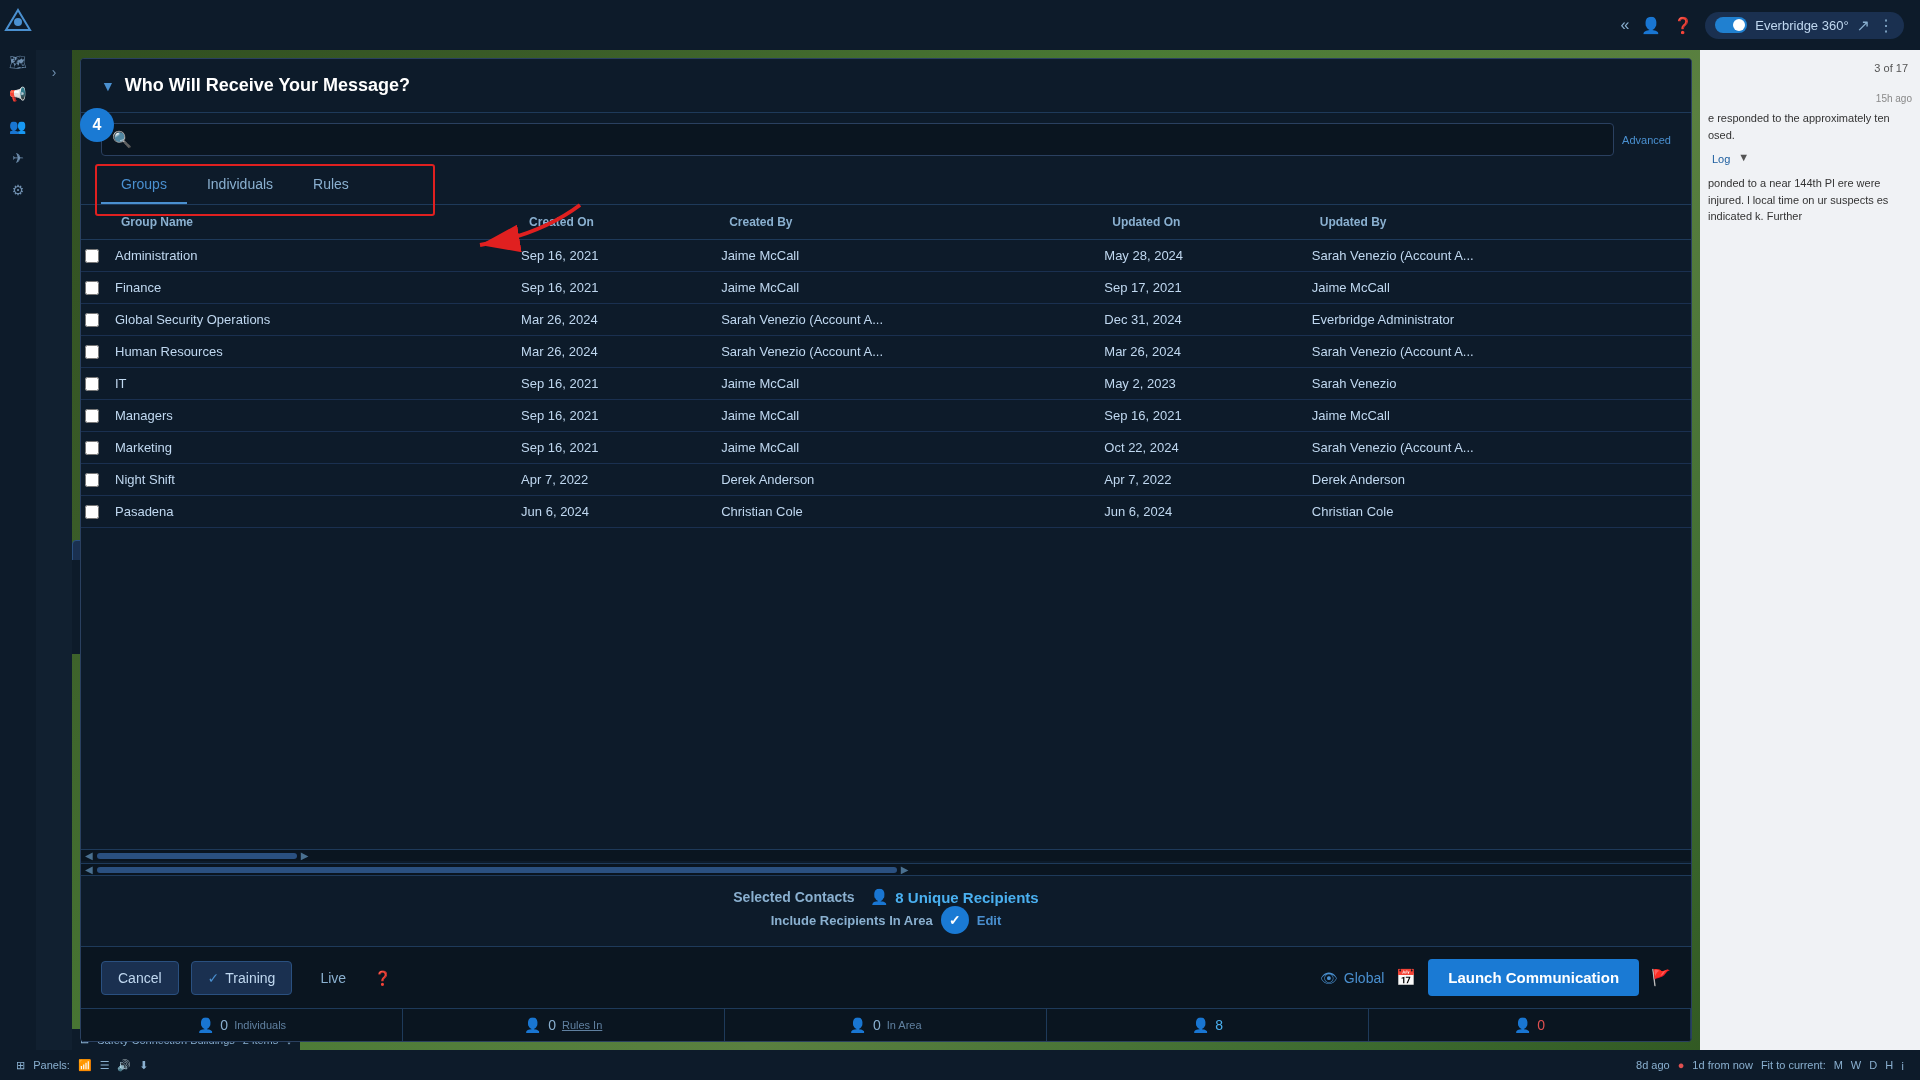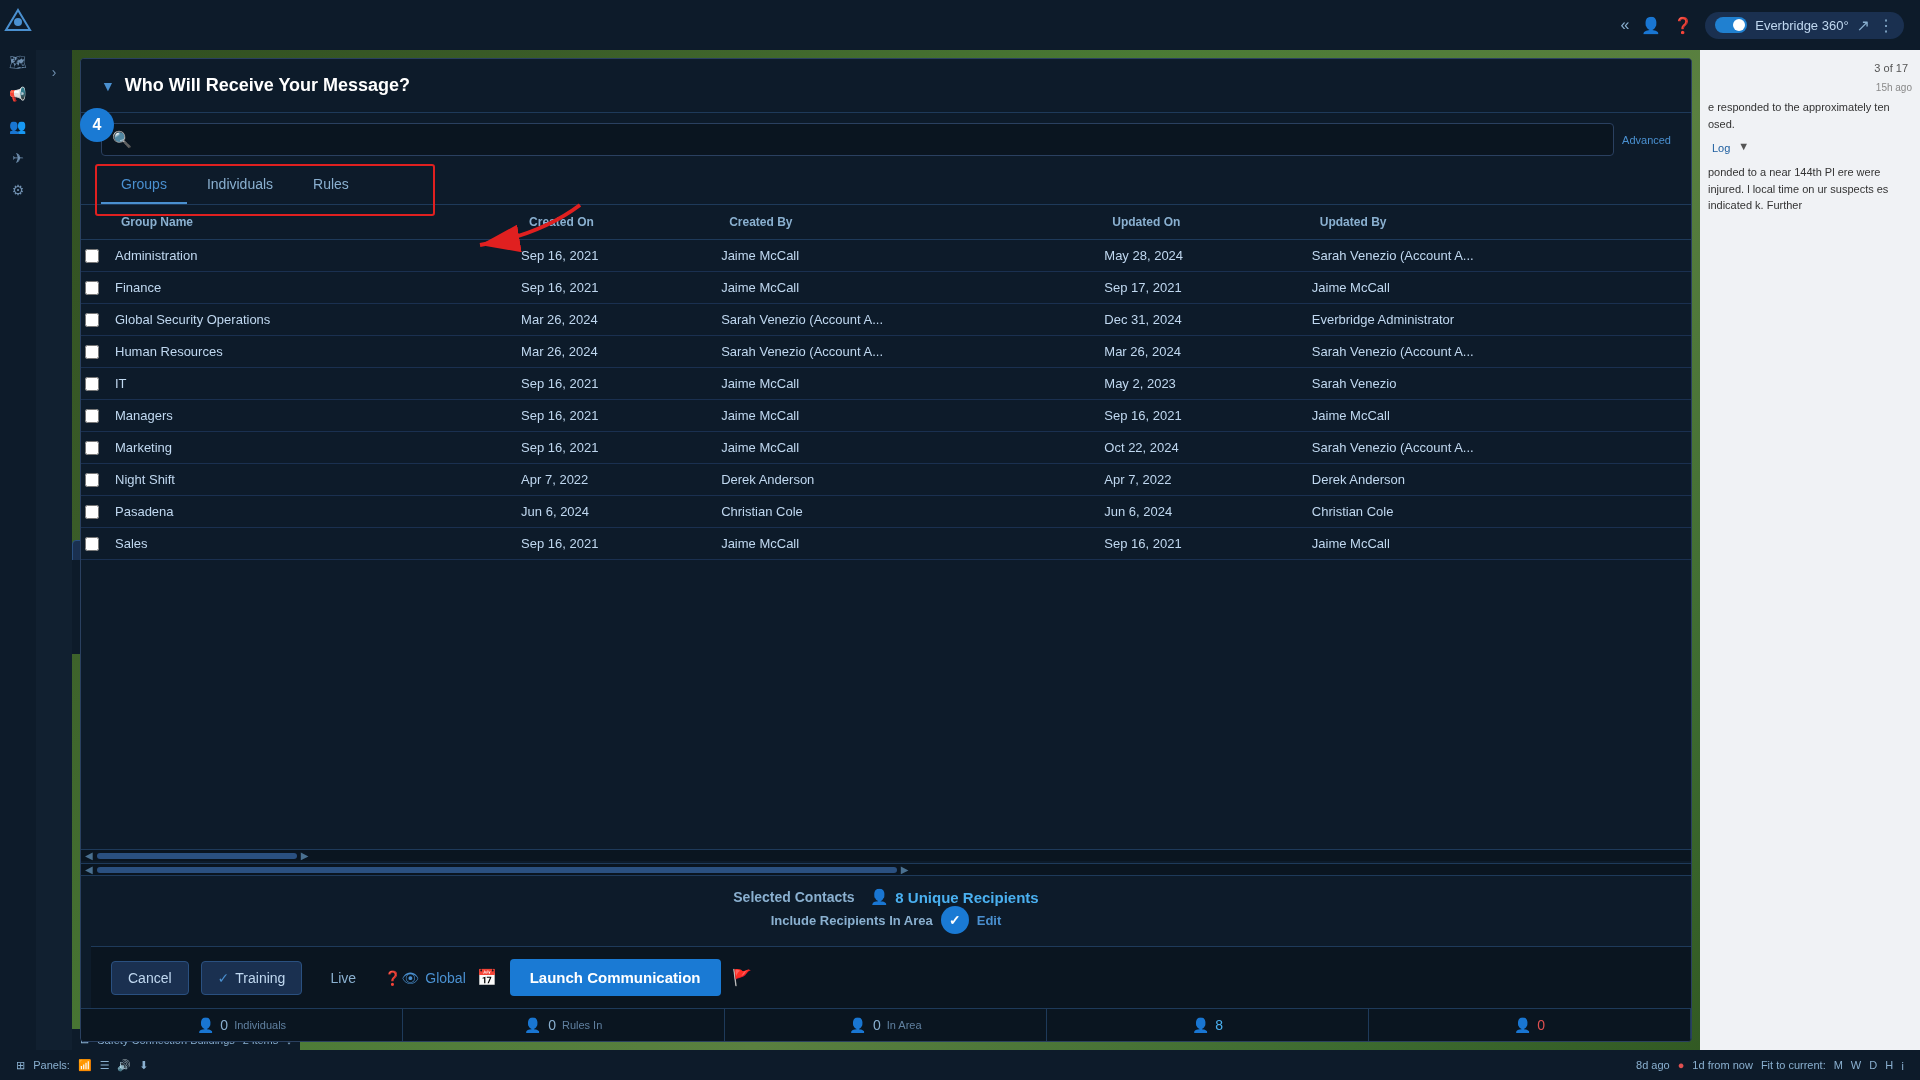--- a/index.html
+++ b/index.html
@@ -467,21 +467,21 @@
       cursor: pointer;
     }
 
     
     .action-bar {
       background: #0a1520;
       border-top: 1px solid #1e3a5a;
       padding: 12px 20px;
       display: flex;
       align-items: center;
-      margin-left: 10px;
+      justify-content: space-between;
     }
 
     .action-left {
       display: flex;
       align-items: center;
       gap: 12px;
     }
 
     .cancel-btn {
       background: #1a3050;
@@ -641,21 +641,21 @@
       padding: 8px;
       font-size: 11px;
       color: #333;
     }
 
     .pagination {
       display: flex;
       gap: 4px;
       font-size: 11px;
       color: #555;
-      margin-bottom: 4px;
+      margin-bottom: 15px;
       justify-content: flex-end;
       padding: 4px;
     }
 
     .time-ago {
       font-size: 10px;
       color: #888;
       text-align: right;
       margin-bottom: 6px;
     }
@@ -863,32 +863,20 @@
         <div class="td-with-checkbox">
           <input type="checkbox" class="row-checkbox" style="">
           <span>Pasadena</span>
         </div>
       </td>
       <td>Jun 6, 2024</td>
       <td>Christian Cole</td>
       <td>Jun 6, 2024</td>
       <td>Christian Cole</td>
     </tr>
-            <tr>
-      <td>
-        <div class="td-with-checkbox">
-          <input type="checkbox" class="row-checkbox" style="">
-          <span>Sales</span>
-        </div>
-      </td>
-      <td>Sep 16, 2021</td>
-      <td>Jaime McCall</td>
-      <td>Sep 16, 2021</td>
-      <td>Jaime McCall</td>
-    </tr>
           </tbody>
       </table>
     </div>
 
     <div class="scroll-track-h">
       <span class="scroll-arrow">◀</span>
       <div class="scroll-thumb"></div>
       <span class="scroll-arrow">▶</span>
     </div>
     <div class="scroll-track-h" style="margin-top:2px;">
@@ -935,21 +923,21 @@
 
     <div class="counter-row">
       <div class="counter-cell">
         <span>👤</span>
         <span>0</span>
         <span style="font-size:11px; color:#6080a0;">Individuals</span>
       </div>
       <div class="counter-cell">
         <span>👤</span>
         <span>0</span>
-        <span style="font-size:11px; color:#6080a0;">Rules In</span>
+        <span style="font-size:11px; color:#6080a0;text-decoration:underline;">Rules In</span>
       </div>
       <div class="counter-cell">
         <span>👤</span>
         <span>0</span>
         <span style="font-size:11px; color:#6080a0;">In Area</span>
       </div>
       <div class="counter-cell blue">
         <span style="color:#4ab0f0;">👤</span>
         <span>8</span>
       </div>

